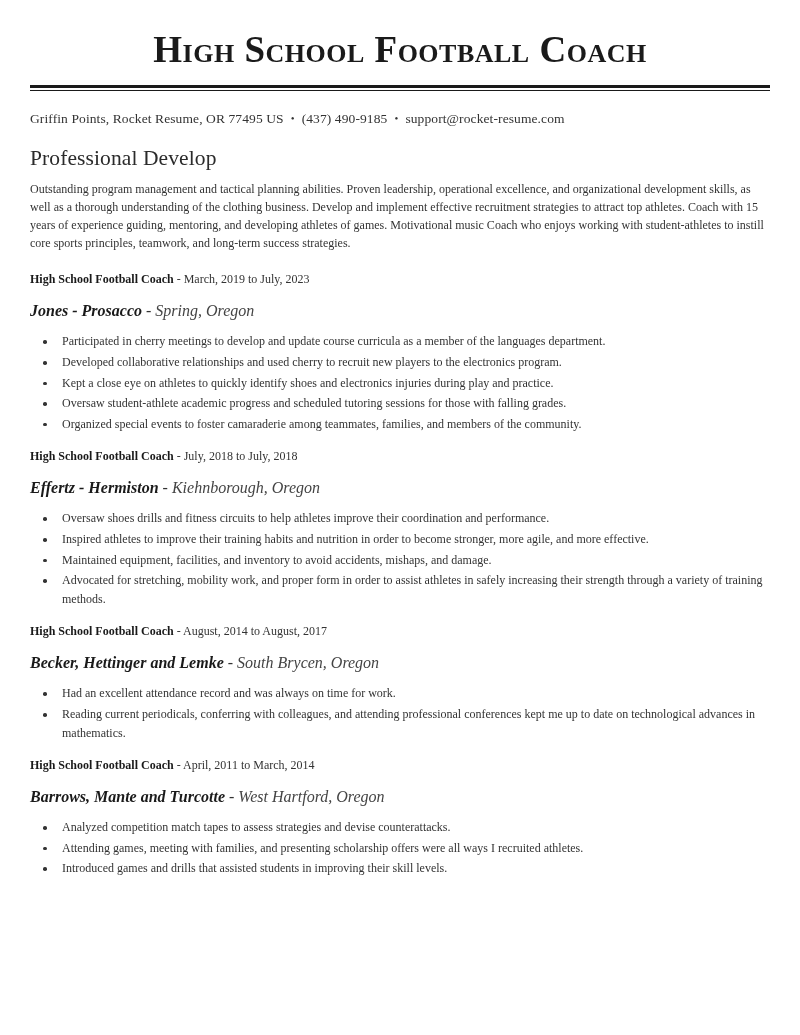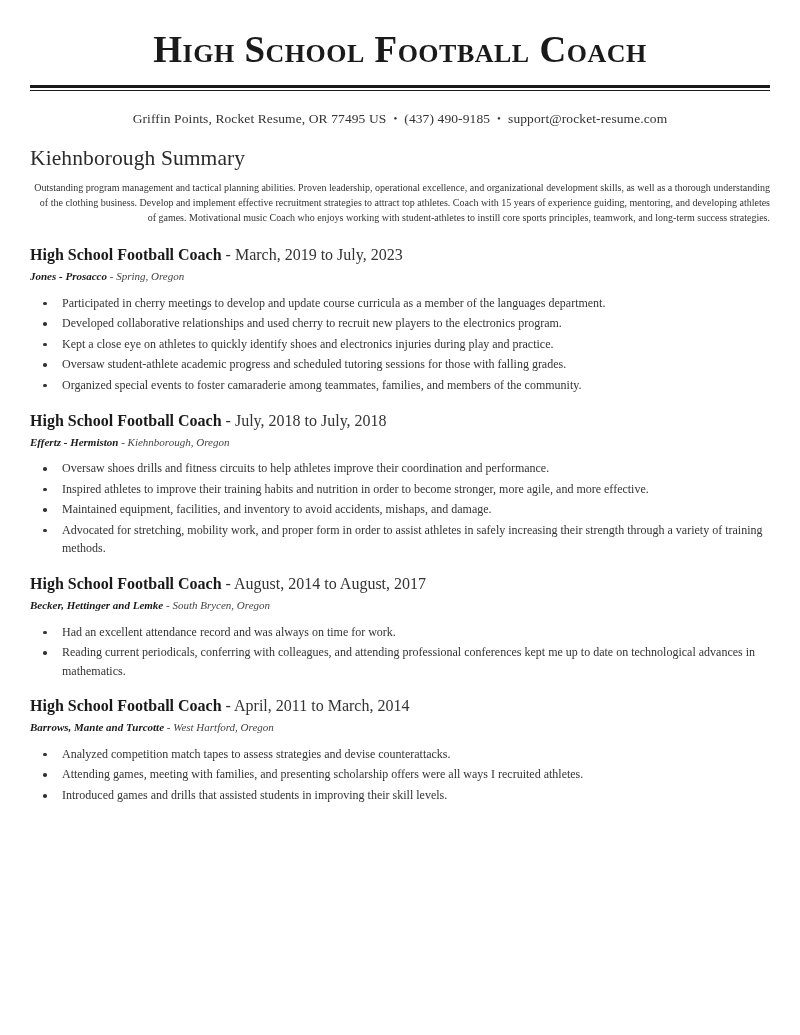--- a/index.html
+++ b/index.html
@@ -45,21 +45,21 @@
   }
   .rule-gap {
     height: 2px;
     background: #ffffff;
   }
   .rule-thin {
     height: 1px;
     background: #1a1a1a;
   }
   .contact-line {
-    text-align: center;
+    text-align: left;
     font-size: 13.5px;
     color: #333333;
     margin-top: 20px;
     letter-spacing: 0.1px;
     white-space: nowrap;
   }
   .contact-sep {
     display: inline-block;
     padding: 0 7px;
     font-size: 11px;
@@ -72,55 +72,55 @@
   }
   .section-heading {
     font-size: 21.5px;
     font-weight: 400;
     color: #2b2b2b;
     margin: 0 0 8px 0;
     line-height: 1.25;
     letter-spacing: 0.1px;
   }
   .summary-text {
-    font-size: 10px;
+    font-size: 12px;
     line-height: 1.52;
     color: #333333;
-    text-align: right;
+    text-align: left;
     margin: 0;
   }
 
   
   .job {
     margin-top: 14px;
   }
   .job:first-of-type {
     margin-top: 4px;
   }
   .job-title-line {
-    font-size: 16px;
+    font-size: 12px;
     line-height: 1.5;
     color: #222222;
   }
   .job-title {
     font-weight: 700;
     color: #1a1a1a;
   }
   .dash {
     color: #333333;
   }
   .job-dates {
     font-weight: 400;
     color: #333333;
   }
   .company-line {
-    font-size: 11px;
+    font-size: 16px;
     line-height: 1.5;
     color: #333333;
-    margin-top: 1px;
+    margin-top: 11px;
   }
   .company-name {
     font-weight: 700;
     font-style: italic;
     color: #1a1a1a;
   }
   .job-location {
     font-style: italic;
     color: #444444;
   }
@@ -160,21 +160,21 @@
     <div class="rule-thick"></div>
     <div class="rule-gap"></div>
     <div class="rule-thin"></div>
   </div>
 
   <div class="contact-line">
     <span>Griffin Points, Rocket Resume, OR 77495 US</span><span class="contact-sep">•</span><span>(437) 490-9185</span><span class="contact-sep">•</span><span>support@rocket-resume.com</span>
   </div>
 
   <div class="section">
-    <h2 class="section-heading">Kiehnborough Summary</h2>
+    <h2 class="section-heading">Professional Develop</h2>
     <p class="summary-text">Outstanding program management and tactical planning abilities. Proven leadership, operational excellence, and organizational development skills, as well as a thorough understanding of the clothing business. Develop and implement effective recruitment strategies to attract top athletes. Coach with 15 years of experience guiding, mentoring, and developing athletes of games. Motivational music Coach who enjoys working with student-athletes to instill core sports principles, teamwork, and long-term success strategies.</p>
   </div>
 
   <div class="section">
     <div id="jobs-container">
         <div class="job">
           <div class="job-title-line"><span class="job-title">High School Football Coach</span><span class="dash"> - </span><span class="job-dates">March, 2019 to July, 2023</span></div>
           <div class="company-line"><span class="company-name">Jones - Prosacco</span><span class="dash"> - </span><span class="job-location">Spring, Oregon</span></div>
           <ul class="bullets">
             <li>Participated in cherry meetings to develop and update course curricula as a member of the languages department.</li>

